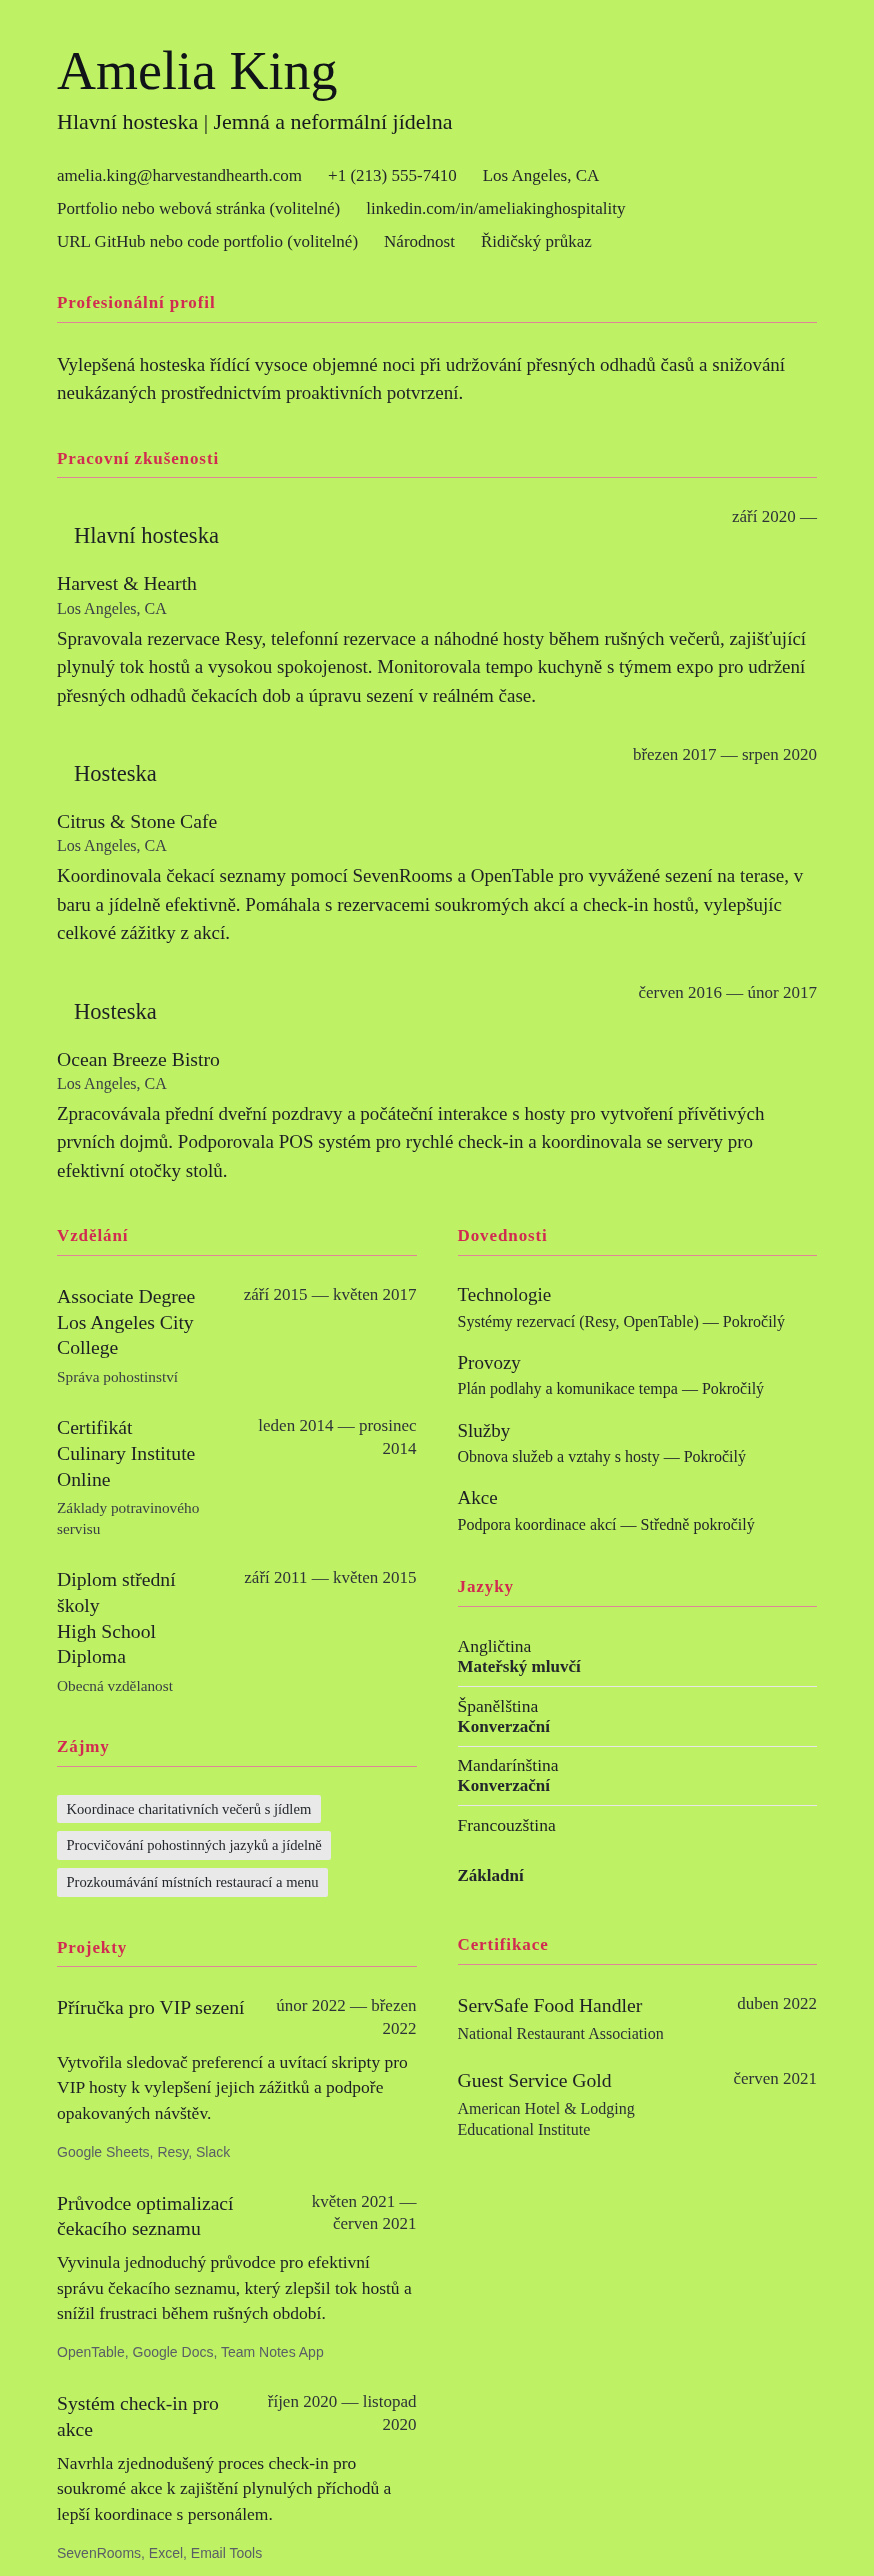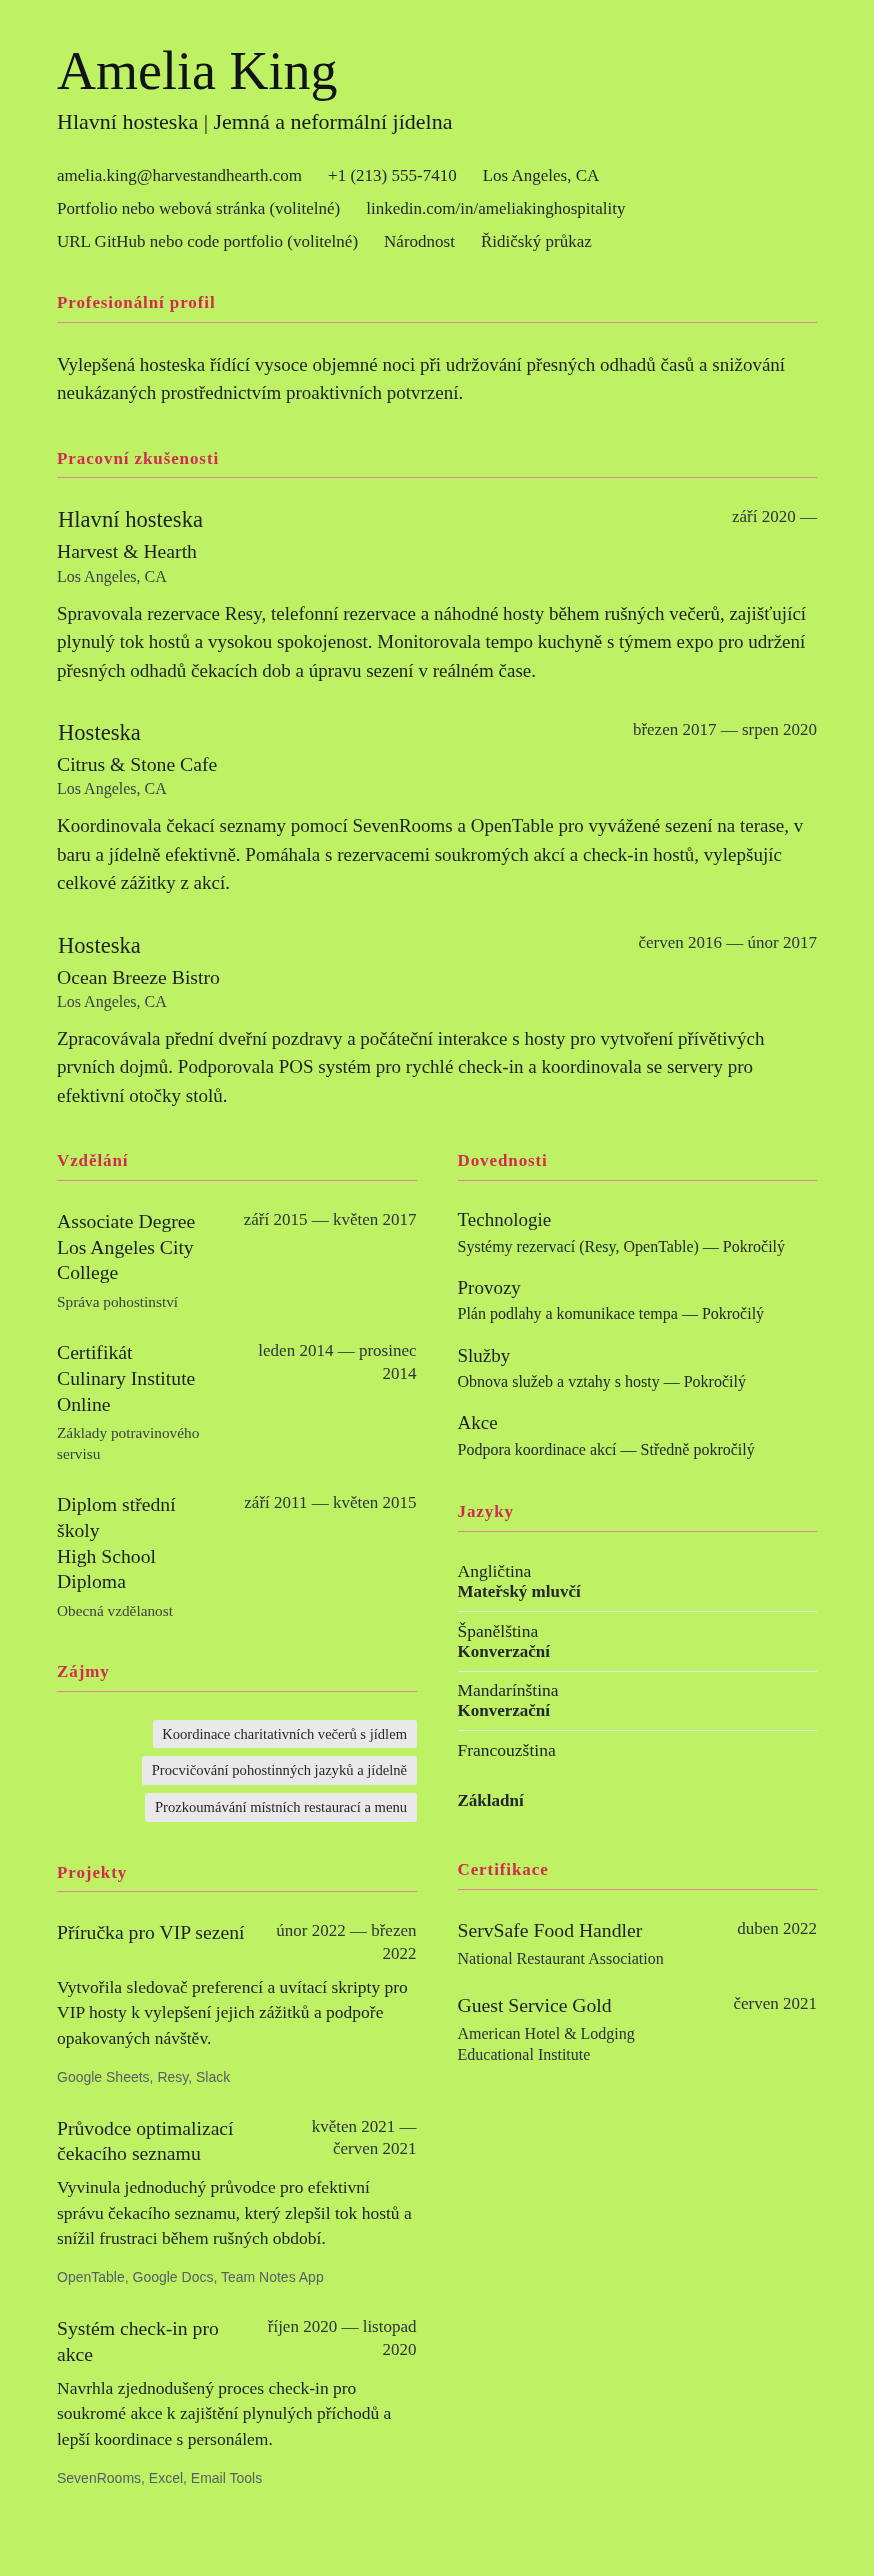--- a/index.html
+++ b/index.html
@@ -20,44 +20,44 @@
 
   
   .section { margin-top: 41px; }
   .section-heading { color: var(--accent); font-size: 17px; font-weight: 700; letter-spacing: 0.9px; padding-bottom: 8.7px; border-bottom: 0.7px solid var(--accent-line); margin: 0 0 28px; }
   .paragraph { font-size: 19px; line-height: 1.5; margin: 0; }
 
   
   .job { margin-bottom: 34px; }
   .job:last-child { margin-bottom: 0; }
   .head-row { display: flex; justify-content: space-between; align-items: flex-start; gap: 13px; }
-  .job-title { font-size: 22.6px; font-weight: 400; margin: 1px; }
+  .job-title { font-size: 22.6px; font-weight: 400; margin: 17px; }
   .date { font-size: 17px; color: #2e3338; text-align: right; line-height: 1.35; }
   .job .date { flex-shrink: 0; }
   .company { font-size: 19.7px; margin-top: 5.8px; }
   .location { font-size: 16px; color: #3c4147; margin-top: 4.4px; }
-  .job-desc { margin-top: 14px; }
+  .job-desc { margin-top: 7px; }
 
   
   .columns { display: grid; grid-template-columns: 1fr 1fr; column-gap: 41px; align-items: start; }
 
   
   .entry { margin-bottom: 28px; }
   .entry:last-child { margin-bottom: 0; }
   .entry-left { max-width: 154px; }
   .entry-title { font-size: 19.7px; line-height: 1.3; }
   .entry-sub { font-size: 15.3px; color: #3a3f45; line-height: 1.35; margin-top: 5.8px; }
 
   
   .skill-group { margin-bottom: 19px; }
   .skill-cat { font-size: 19px; }
   .skill-item { font-size: 16px; line-height: 1.4; margin-top: 4.4px; color: #23272b; }
 
   
-  .chips { display: flex; flex-direction: column; align-items: flex-end; gap: 8px; }
+  .chips { display: flex; flex-direction: column; align-items: flex-start; gap: 8px; }
   .chip { background: var(--chip-bg); border-radius: 2.2px; padding: 5.8px 9.5px; font-size: 14.6px; color: #23272b; }
 
   
   .lang-row { display: flex; justify-content: space-between; align-items: baseline; padding: 8.7px 0; border-bottom: 0.7px solid #e7e7e9; font-size: 17.5px; flex-direction: column; }
   .lang-row:first-of-type { padding-top: 1.5px; }
   .lang-row:last-child { border-bottom: none; gap: 30px; }
   .lang-level { font-size: 17px; color: #23272b; text-align: right; font-weight: bold; }
 
   
   .project { margin-bottom: 31px; }

